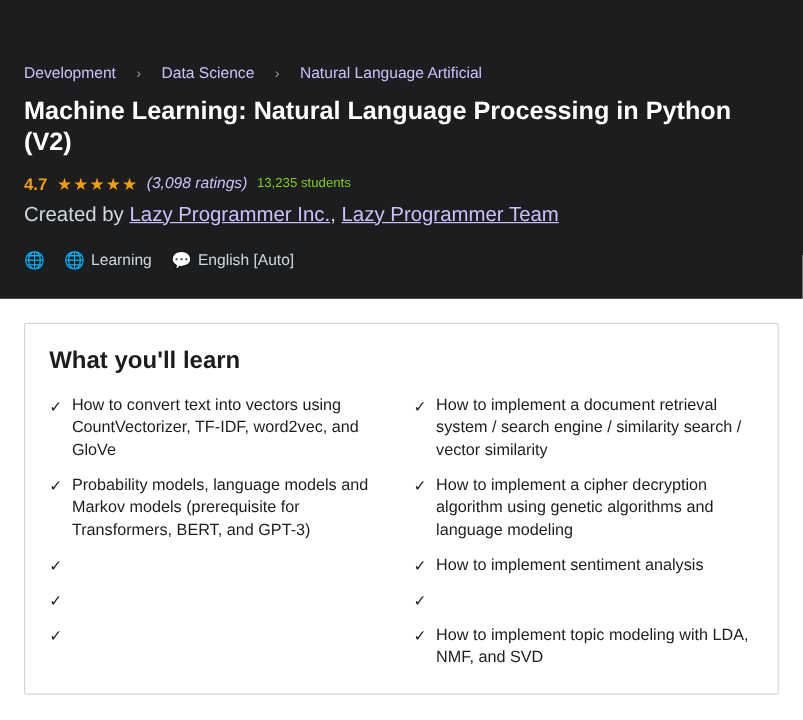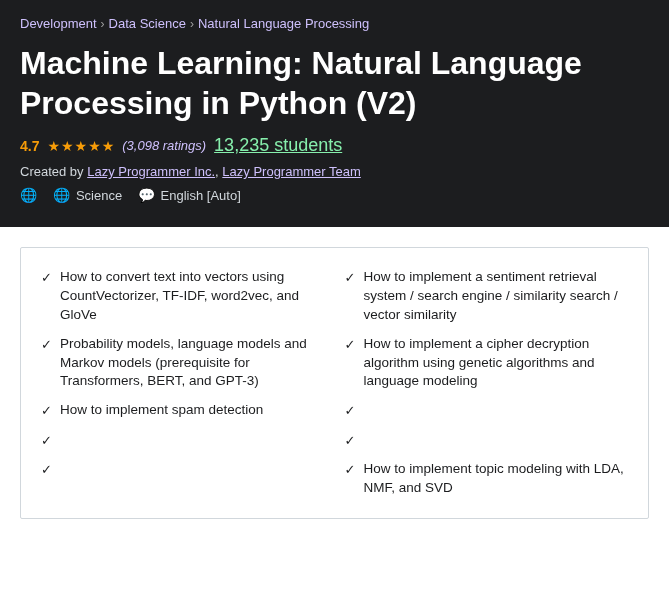--- a/index.html
+++ b/index.html
@@ -15,38 +15,39 @@
       min-height: 600px;
     }
     .header-section {
       background: #1c1d1f;
       color: #fff;
       padding: 16px 20px 24px;
     }
     .breadcrumb {
       display: flex;
       align-items: flex-end;
-      gap: 4px;
+      gap: 17px;
       font-size: 13px;
       margin-bottom: 12px;
       color: #cec0fc;
+      margin-top: 37px;
     }
     .breadcrumb-item {
       color: #cec0fc;
       text-decoration: none;
     }
     .breadcrumb-sep {
       color: #9e9e9e;
       font-size: 12px;
     }
     .breadcrumb-current {
       color: #cec0fc;
     }
     .course-title {
-      font-size: 32px;
+      font-size: 21px;
       font-weight: 700;
       line-height: 1.25;
       margin-bottom: 12px;
       color: #fff;
     }
     .course-subtitle {
       font-size: 15px;
       color: #d1d7dc;
       line-height: 1.4;
       margin-bottom: 14px;
@@ -74,28 +75,27 @@
     .star-half {
       color: #f69c08;
       font-size: 14px;
     }
     .rating-count {
       color: #cec0fc;
       font-size: 13px;
       font-style: italic;
     }
     .students-count {
-      color: #86efac;
-      font-size: 18px;
-      text-decoration: underline;
+      color: #84cc16;
+      font-size: 11px;
     }
     .created-row {
-      font-size: 13px;
+      font-size: 17px;
       color: #d1d7dc;
-      margin-bottom: 8px;
+      margin-bottom: 20px;
     }
     .created-row a {
       color: #cec0fc;
       text-decoration: underline;
     }
     .meta-row {
       display: flex;
       align-items: center;
       gap: 16px;
       font-size: 13px;
@@ -144,21 +144,21 @@
 </head>
 <body>
 
 <div class="header-section">
 
   <div class="breadcrumb">
     <a class="breadcrumb-item">Development</a>
     <span class="breadcrumb-sep">›</span>
     <a class="breadcrumb-item">Data Science</a>
     <span class="breadcrumb-sep">›</span>
-    <span class="breadcrumb-current">Natural Language Processing</span>
+    <span class="breadcrumb-current">Natural Language Artificial</span>
   </div>
 
   <h1 class="course-title">Machine Learning: Natural Language Processing in Python (V2)</h1>
 
 
   <div class="rating-row">
     <span class="rating-score">4.7</span>
     <span class="stars">
       <span class="star">★</span>
       <span class="star">★</span>
@@ -175,64 +175,65 @@
     <a>Lazy Programmer Inc.</a>,
     <a>Lazy Programmer Team</a>
   </div>
 
   <div class="meta-row">
     <div class="meta-item">
       <span class="meta-icon">🌐</span>
     </div>
     <div class="meta-item">
       <span class="meta-icon">🌐</span>
-      <span>Science</span>
+      <span>Learning</span>
     </div>
     <div class="meta-item">
       <span class="meta-icon">💬</span>
       <span>English [Auto]</span>
     </div>
   </div>
 </div>
 
 <div class="learn-section">
+  <h2 class="learn-title">What you'll learn</h2>
   <div class="learn-grid">
 
     <div>
       <div class="learn-item">
         <span class="check-icon">✓</span>
         <span>How to convert text into vectors using CountVectorizer, TF-IDF, word2vec, and GloVe</span>
       </div>
       <div class="learn-item" style="margin-top:10px;">
         <span class="check-icon">✓</span>
         <span>Probability models, language models and Markov models (prerequisite for Transformers, BERT, and GPT-3)</span>
       </div>
       <div class="learn-item" style="margin-top:10px;">
         <span class="check-icon">✓</span>
-        <span>How to implement spam detection</span>
       </div>
       <div class="learn-item" style="margin-top:10px;">
         <span class="check-icon">✓</span>
       </div>
       <div class="learn-item" style="margin-top:10px;">
         <span class="check-icon">✓</span>
       </div>
     </div>
 
     <div>
       <div class="learn-item">
         <span class="check-icon">✓</span>
-        <span>How to implement a sentiment retrieval system / search engine / similarity search / vector similarity</span>
+        <span>How to implement a document retrieval system / search engine / similarity search / vector similarity</span>
       </div>
       <div class="learn-item" style="margin-top:10px;">
         <span class="check-icon">✓</span>
         <span>How to implement a cipher decryption algorithm using genetic algorithms and language modeling</span>
       </div>
       <div class="learn-item" style="margin-top:10px;">
         <span class="check-icon">✓</span>
+        <span>How to implement sentiment analysis</span>
       </div>
       <div class="learn-item" style="margin-top:10px;">
         <span class="check-icon">✓</span>
       </div>
       <div class="learn-item" style="margin-top:10px;">
         <span class="check-icon">✓</span>
         <span>How to implement topic modeling with LDA, NMF, and SVD</span>
       </div>
     </div>
   </div>

